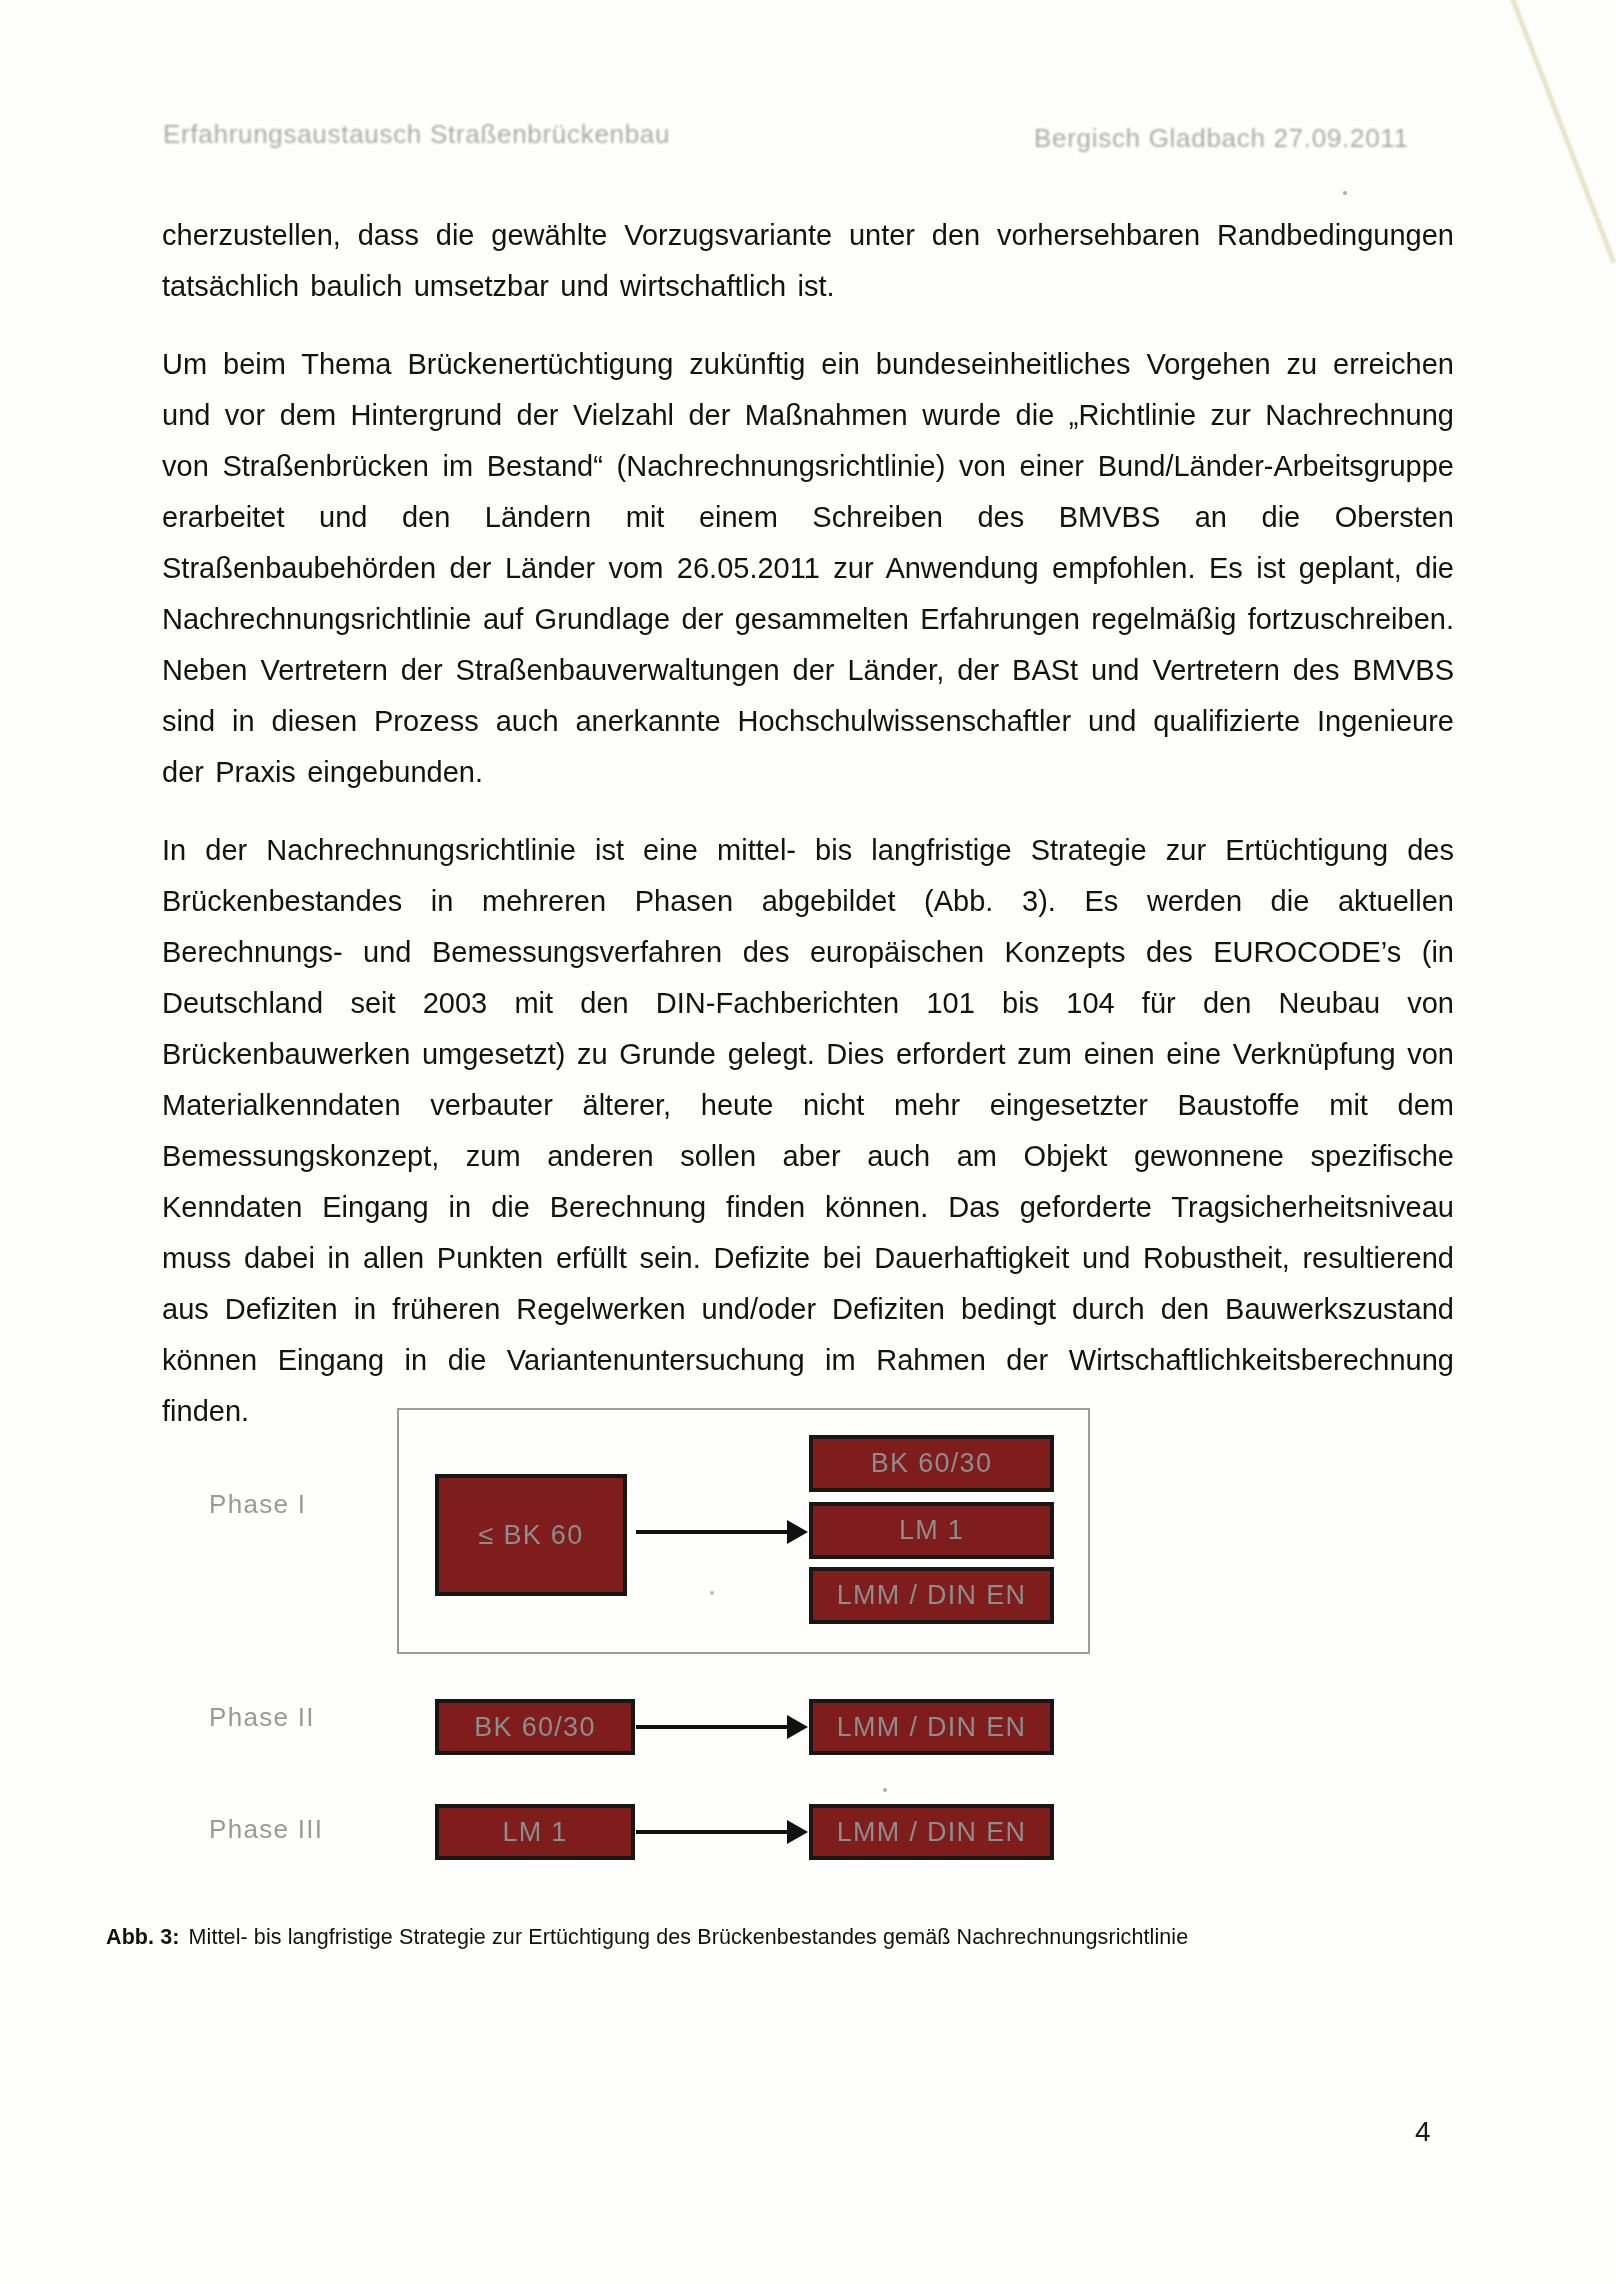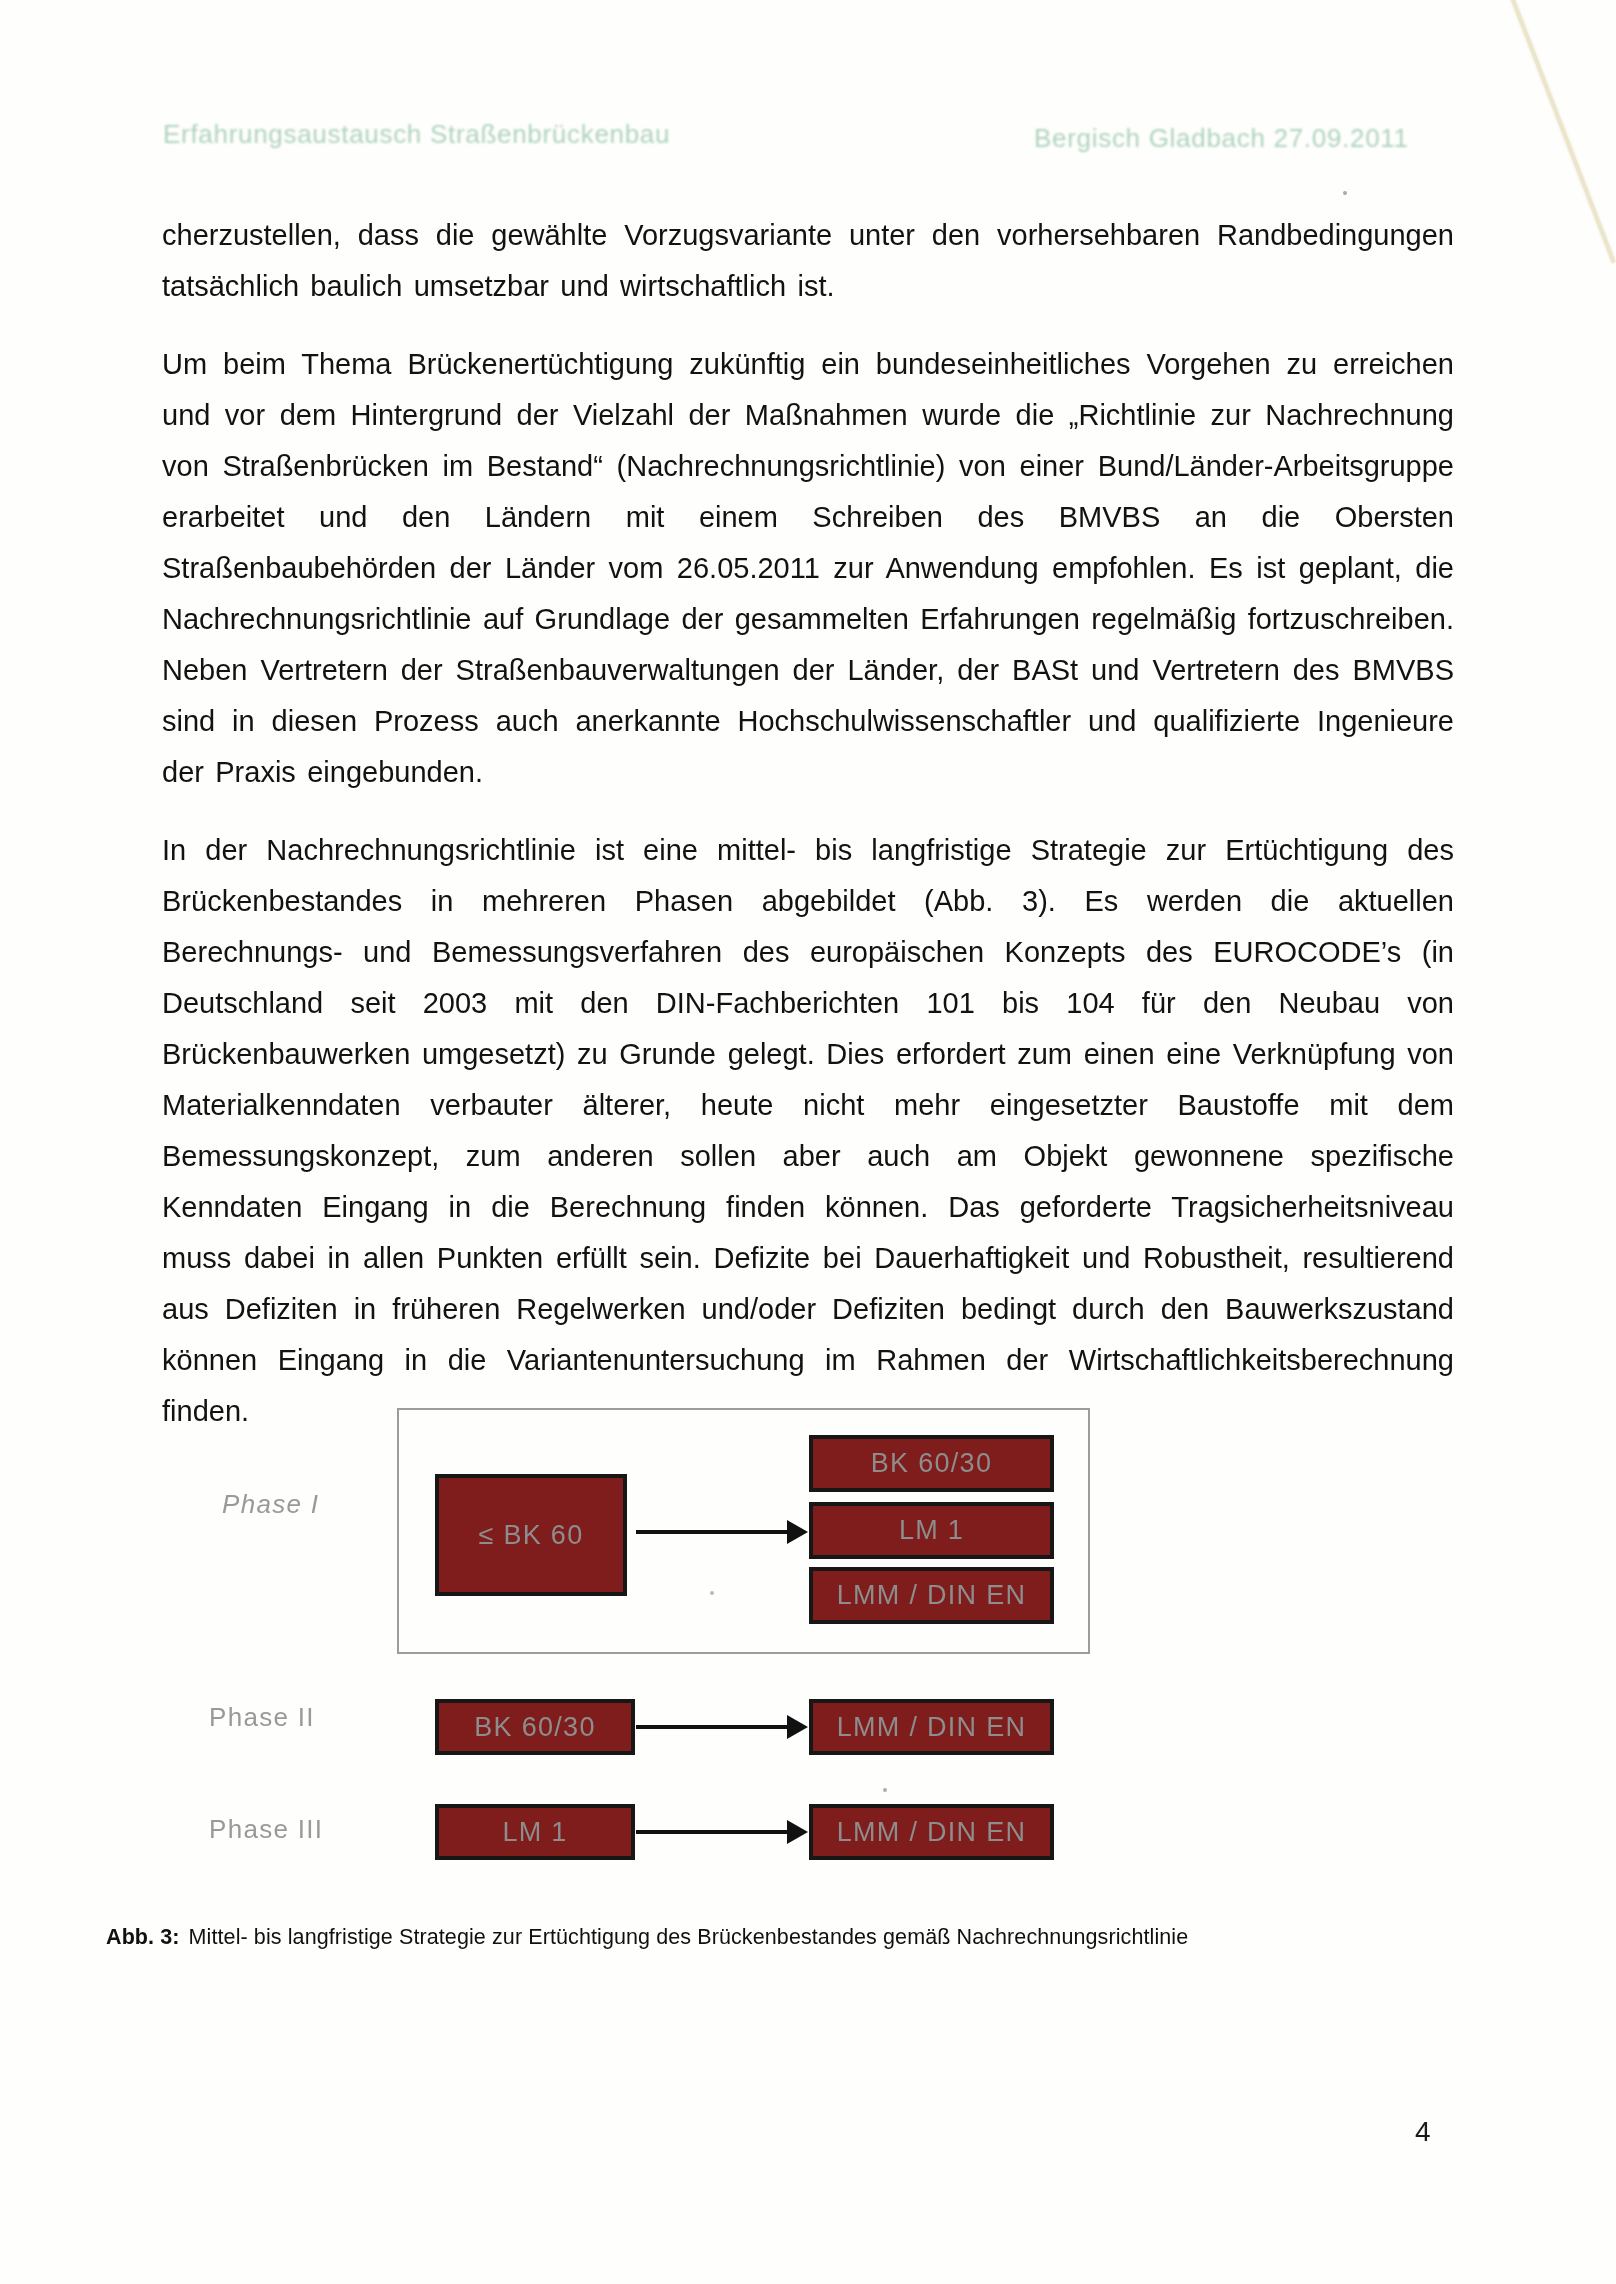--- a/index.html
+++ b/index.html
@@ -8,21 +8,21 @@
     width:1616px;height:2284px;
     background:#fefefd;
     overflow:hidden;
     font-family:"Liberation Sans", sans-serif;
     color:#111;
   }
   
   .hdr{
     position:absolute;
     font-size:26px;
-    color:#15803d;
+    color:#000000;
     opacity:.34;
     filter:blur(0.8px);
     letter-spacing:0.7px;
     white-space:nowrap;
   }
   .hdr-left{left:163px;top:119px;}
   .hdr-right{left:1034px;top:123px;}
   .hdr-dot{
     position:absolute;left:1343px;top:191px;width:3.9px;height:3.9px;
     background:#666;border-radius:50%;opacity:.55;
@@ -123,21 +123,21 @@
   <div class="scanline"></div>
 
   <div class="bodytext">
     <p>cherzustellen, dass die gewählte Vorzugsvariante unter den vorhersehbaren Randbedingungen tatsächlich baulich umsetzbar und wirtschaftlich ist.</p>
     <p>Um beim Thema Brückenertüchtigung zukünftig ein bundeseinheitliches Vorgehen zu erreichen und vor dem Hintergrund der Vielzahl der Maßnahmen wurde die „Richtlinie zur Nachrechnung von Straßenbrücken im Bestand“ (Nachrechnungsrichtlinie) von einer Bund/Länder-Arbeitsgruppe erarbeitet und den Ländern mit einem Schreiben des BMVBS an die Obersten Straßenbaubehörden der Länder vom 26.05.2011 zur Anwendung empfohlen. Es ist geplant, die Nachrechnungsrichtlinie auf Grundlage der gesammelten Erfahrungen regelmäßig fortzuschreiben. Neben Vertretern der Straßenbauverwaltungen der Länder, der BASt und Vertretern des BMVBS sind in diesen Prozess auch anerkannte Hochschulwissenschaftler und qualifizierte Ingenieure der Praxis eingebunden.</p>
     <p>In der Nachrechnungsrichtlinie ist eine mittel- bis langfristige Strategie zur Ertüchtigung des Brückenbestandes in mehreren Phasen abgebildet (Abb. 3). Es werden die aktuellen Berechnungs- und Bemessungsverfahren des europäischen Konzepts des EUROCODE’s (in Deutschland seit 2003 mit den DIN-Fachberichten 101 bis 104 für den Neubau von Brückenbauwerken umgesetzt) zu Grunde gelegt. Dies erfordert zum einen eine Verknüpfung von Materialkenndaten verbauter älterer, heute nicht mehr eingesetzter Baustoffe mit dem Bemessungskonzept, zum anderen sollen aber auch am Objekt gewonnene spezifische Kenndaten Eingang in die Berechnung finden können. Das geforderte Tragsicherheitsniveau muss dabei in allen Punkten erfüllt sein. Defizite bei Dauerhaftigkeit und Robustheit, resultierend aus Defiziten in früheren Regelwerken und/oder Defiziten bedingt durch den Bauwerkszustand können Eingang in die Variantenuntersuchung im Rahmen der Wirtschaftlichkeitsberechnung finden.</p>
   </div>
 
   <div class="figure">
 
-    <div class="phase-label" style="left:222px;top:1489px;font-style:italic;">Phase I</div>
+    <div class="phase-label" style="left:209px;top:1489px;">Phase I</div>
     <div class="outerbox"></div>
     <div class="fbox" style="left:435px;top:1474px;width:192px;height:122px;">≤ BK 60</div>
     <div class="fbox" style="left:809px;top:1435px;width:245px;height:57px;">BK 60/30</div>
     <div class="fbox" style="left:809px;top:1502px;width:245px;height:57px;">LM 1</div>
     <div class="fbox" style="left:809px;top:1567px;width:245px;height:57px;">LMM / DIN EN</div>
     <div class="arrow" style="left:636px;top:1530px;width:151px;"></div>
 
     <div class="phase-label" style="left:209px;top:1702px;">Phase II</div>
     <div class="fbox" style="left:435px;top:1699px;width:200px;height:56px;">BK 60/30</div>
     <div class="fbox" style="left:809px;top:1699px;width:245px;height:56px;">LMM / DIN EN</div>

